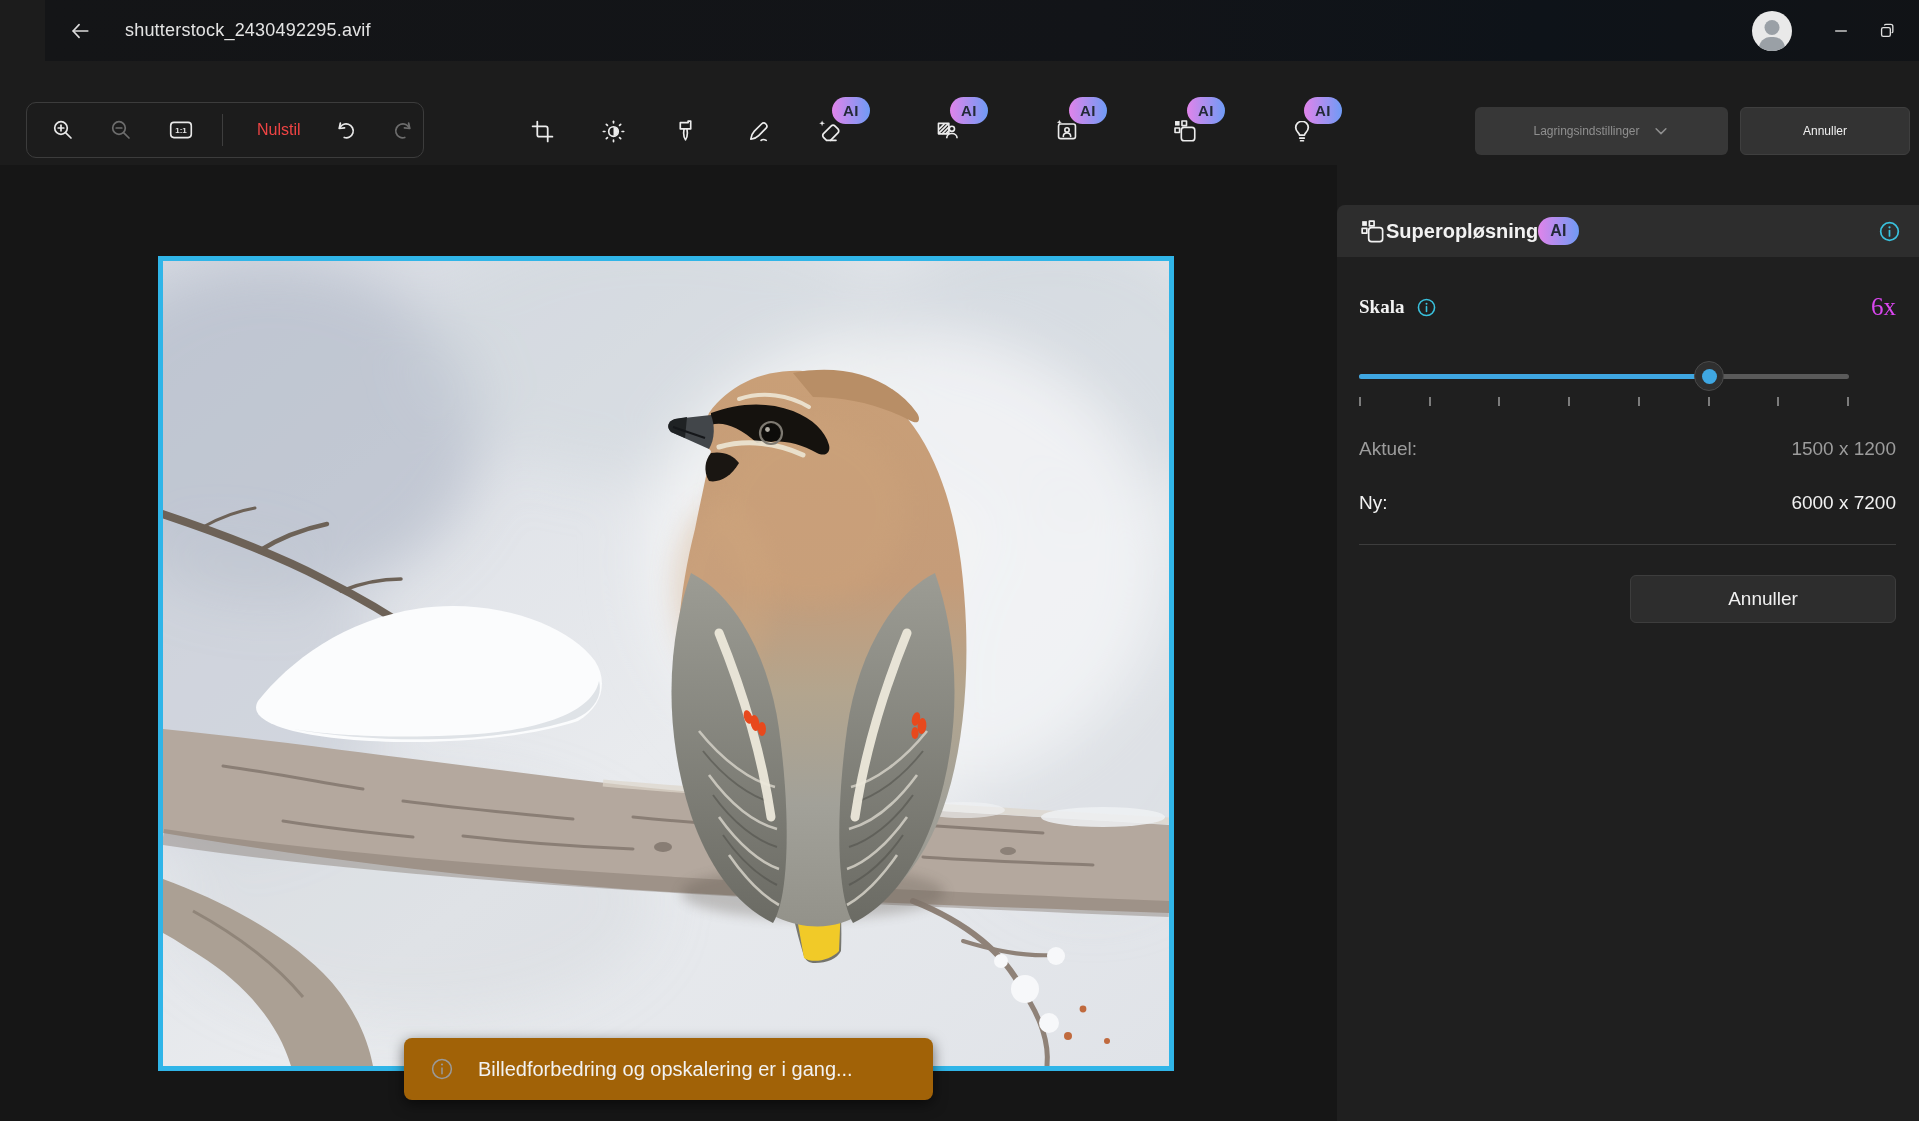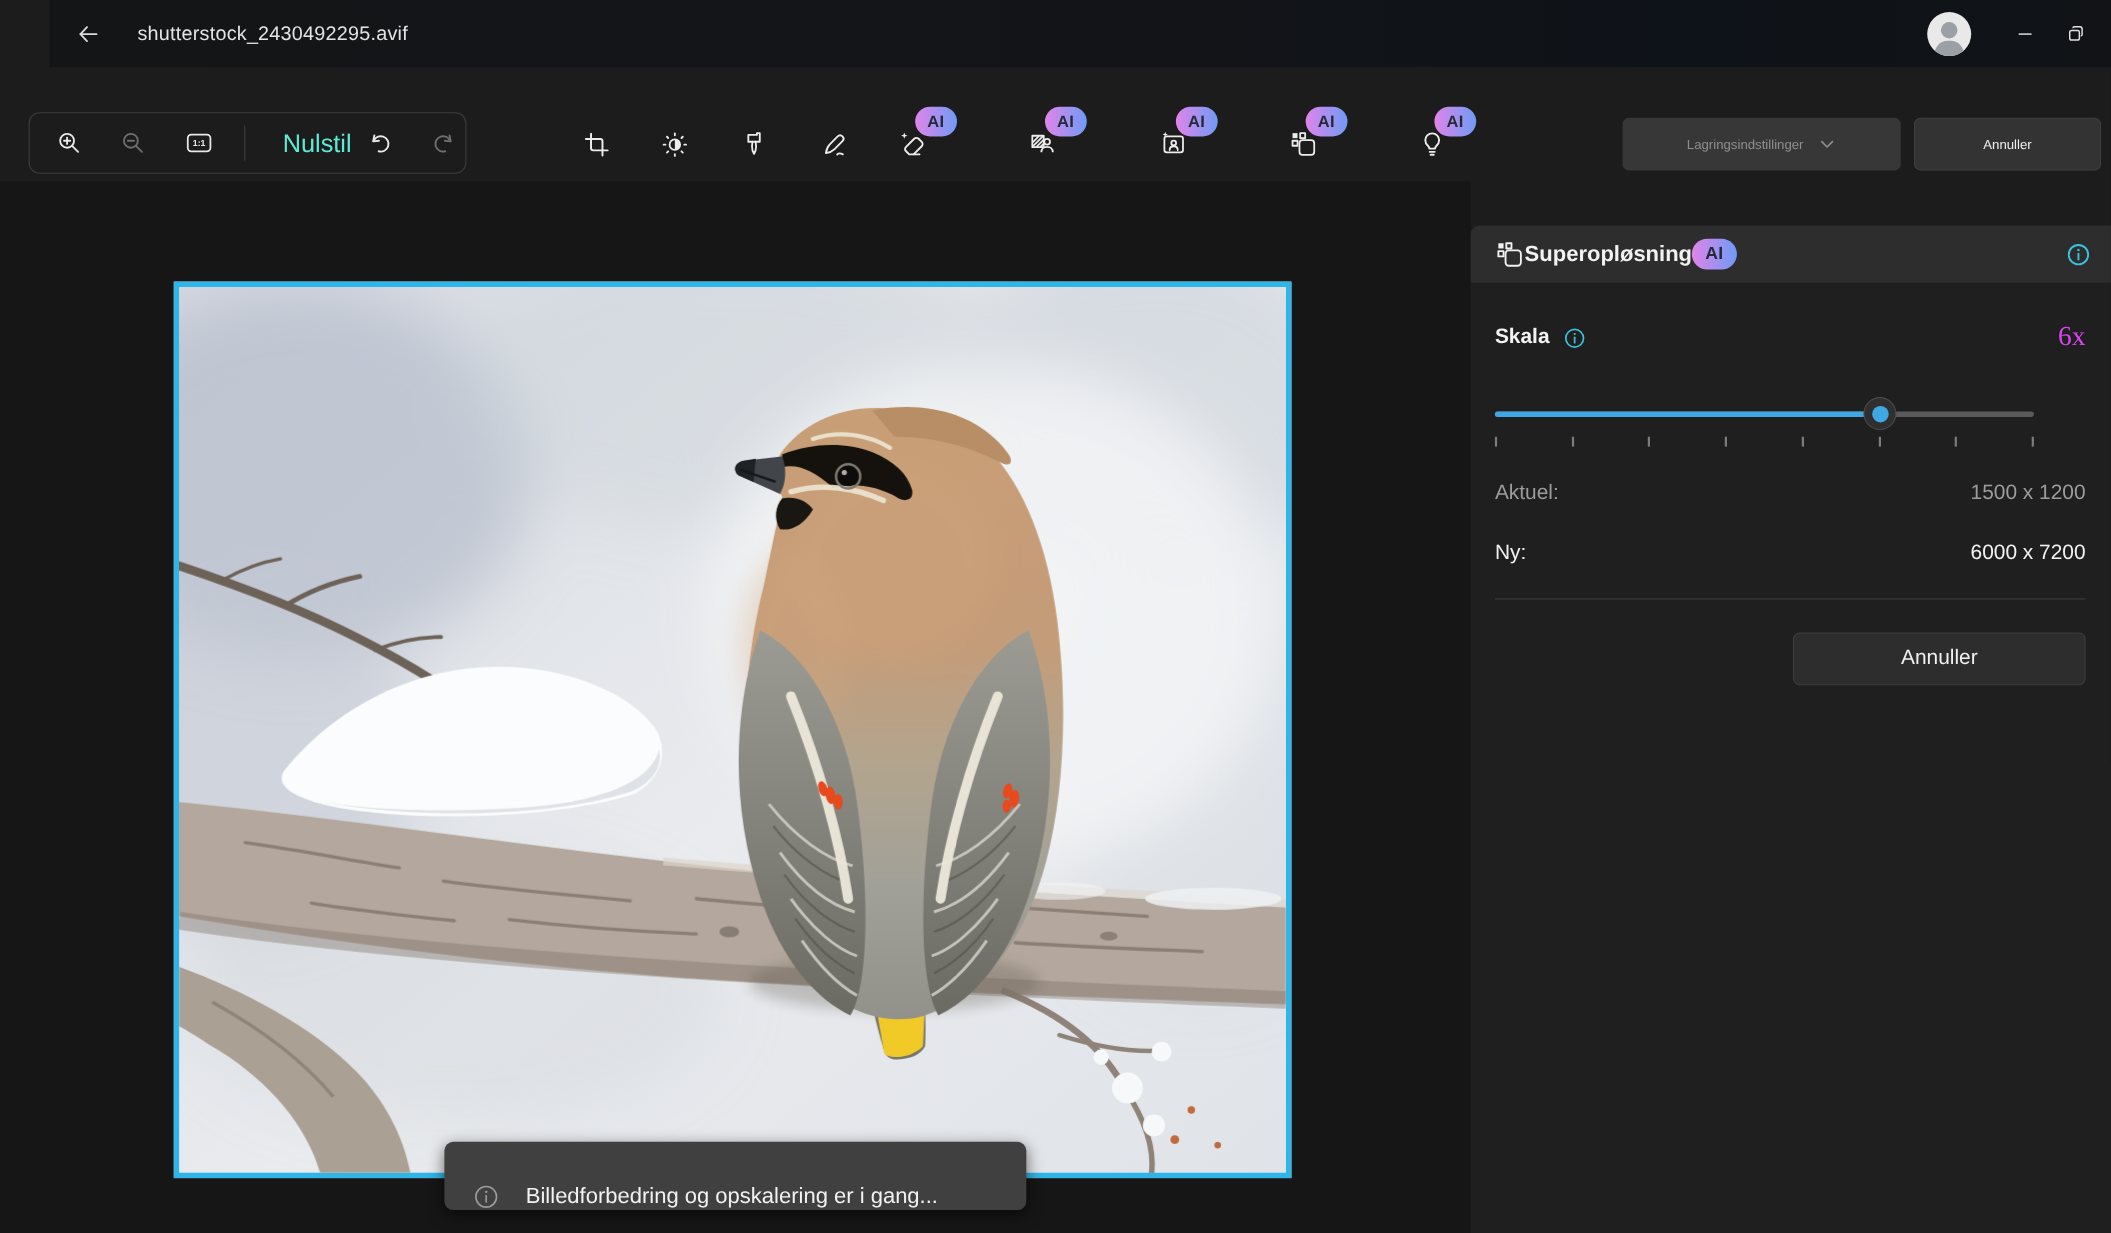--- a/index.html
+++ b/index.html
@@ -24,21 +24,21 @@
   .win-btn{width:46px;height:61px;display:flex;align-items:center;justify-content:center;color:#e0e0e0;cursor:pointer;}
   .win-btn:last-child{margin-right:8px;}
 
   
   .toolbar{position:absolute;left:0;top:61px;width:1919px;height:104px;background:#1c1c1c;}
   .tool-group{position:absolute;left:26px;top:41px;width:398px;height:56px;border:1px solid #3c3c3c;border-radius:10px;}
   .tg-item{position:absolute;top:0;height:54px;display:flex;align-items:center;justify-content:center;cursor:pointer;}
   .dim{color:#6d6d6d;}
   .bright{color:#e8e8e8;}
   .tg-sep{position:absolute;left:195px;top:11px;width:1px;height:32px;background:#3e3e3e;}
-  .reset-label{position:absolute;left:216px;top:0;height:54px;display:flex;align-items:center;font-size:23px;color:#5eead4;padding:0 14px;cursor:pointer;}
+  .reset-label{position:absolute;left:216px;top:0;height:54px;display:flex;align-items:center;font-size:16px;color:#ef4444;padding:0 14px;cursor:pointer;}
 
   .tool{position:absolute;top:46px;width:48px;height:48px;display:flex;align-items:center;justify-content:center;color:#ececec;cursor:pointer;}
   .ai-badge{background:linear-gradient(90deg,var(--ai-start,#e084ea),var(--ai-end,#6f9bf5));
     color:#232a38;font-weight:700;font-size:15px;line-height:1;padding:6px 11px;border-radius:14px;letter-spacing:.3px;}
   .tool .ai-badge{position:absolute;left:26px;top:-10px;}
   .active-underline{position:absolute;left:1169px;top:155px;width:33px;height:4px;border-radius:2px;background:#2aa5d8;}
 
   .top-btn{position:absolute;top:46px;height:48px;border-radius:6px;display:flex;align-items:center;justify-content:center;font-size:12px;cursor:pointer;}
   .save-settings{left:1475px;width:253px;background:#373737;color:#8f8f8f;gap:12px;}
   .cancel-top{left:1740px;width:170px;background:#333333;border:1px solid #3f3f3f;color:#f0f0f0;}
@@ -50,38 +50,38 @@
 
   
   .panel{position:absolute;left:1337px;top:205px;width:582px;height:916px;background:#1f1f1f;border-radius:8px 0 0 0;}
   .panel-header{height:52px;background:#2d2d2d;border-radius:8px 0 0 0;display:flex;align-items:center;padding:0 18px 0 22px;}
   .panel-title{font-size:20px;font-weight:600;color:#f2f2f2;}
   .panel-header .ai-badge{font-size:16px;padding:6px 12px;border-radius:15px;}
   .panel-header .spacer{flex:1;}
   .info-cyan{color:var(--info,#39c1dd);cursor:pointer;display:flex;}
   .panel-body{padding:0 23px 0 22px;}
   .scale-row{margin-top:36px;display:flex;align-items:center;}
-  .scale-label{font-size:19px;font-weight:600;color:#f2f2f2;margin-right:12px;}
+  .scale-label{font-size:19px;font-weight:600;color:#f2f2f2;margin-right:12px;font-family:Liberation Serif, serif;}
   .scale-value{margin-left:auto;font-size:25px;color:#d946ef;font-family:Liberation Serif, serif;}
   .slider{position:relative;margin-top:40px;width:490px;height:30px;cursor:pointer;}
   .slider .track{position:absolute;left:0;top:13px;width:100%;height:5px;border-radius:3px;background:#5a5a5a;}
   .slider .fill{position:absolute;left:0;top:13px;width:71.43%;height:5px;border-radius:3px;background:var(--slider-fill,#3fa7e2);}
   .slider .thumb{position:absolute;left:71.43%;top:15px;transform:translate(-50%,-50%);width:30px;height:30px;border-radius:50%;background:#2f2f2f;border:1px solid #4a4a4a;display:flex;align-items:center;justify-content:center;cursor:grab;}
   .slider .thumb i{width:15px;height:15px;border-radius:50%;background:var(--slider-fill,#3fa7e2);}
   .ticks{width:490px;display:flex;justify-content:space-between;margin-top:6px;}
   .ticks i{width:2px;height:9px;background:#7c7c7c;}
   .dim-row{margin-top:32px;display:flex;font-size:19px;color:#9c9c9c;}
   .dim-row.new{color:#f2f2f2;}
   .dim-row .val{margin-left:auto;}
   .divider{margin-top:30px;height:1px;background:#3d3d3d;}
   .panel-cancel{margin-top:30px;margin-left:auto;width:266px;height:48px;background:#2d2d2d;border:1px solid #3d3d3d;border-radius:6px;display:flex;align-items:center;justify-content:center;font-size:19px;color:#f0f0f0;cursor:pointer;}
 
   
-  .toast{position:absolute;left:404px;top:1038px;width:529px;height:62px;background:#404040;border-radius:8px;
-    display:flex;align-items:flex-end;padding:0 26px;gap:24px;box-shadow:0 4px 14px rgba(0,0,0,.55);}
+  .toast{position:absolute;left:404px;top:1038px;width:529px;height:62px;background:#a16207;border-radius:8px;
+    display:flex;align-items:center;padding:0 26px;gap:24px;box-shadow:0 4px 14px rgba(0,0,0,.55);}
   .toast .msg{font-size:20px;color:#f2f2f2;}
   .toast .i-icon{color:#9a9a9a;display:flex;}
 </style>
 </head>
 <body>
 
 <div class="titlebar">
   <div class="back-btn">
     <svg width="22" height="22" viewBox="0 0 24 24" fill="none" stroke="currentColor" stroke-width="1.8" stroke-linecap="round" stroke-linejoin="round">
         <path d="M11 5 L4.5 12 L11 19"></path>

